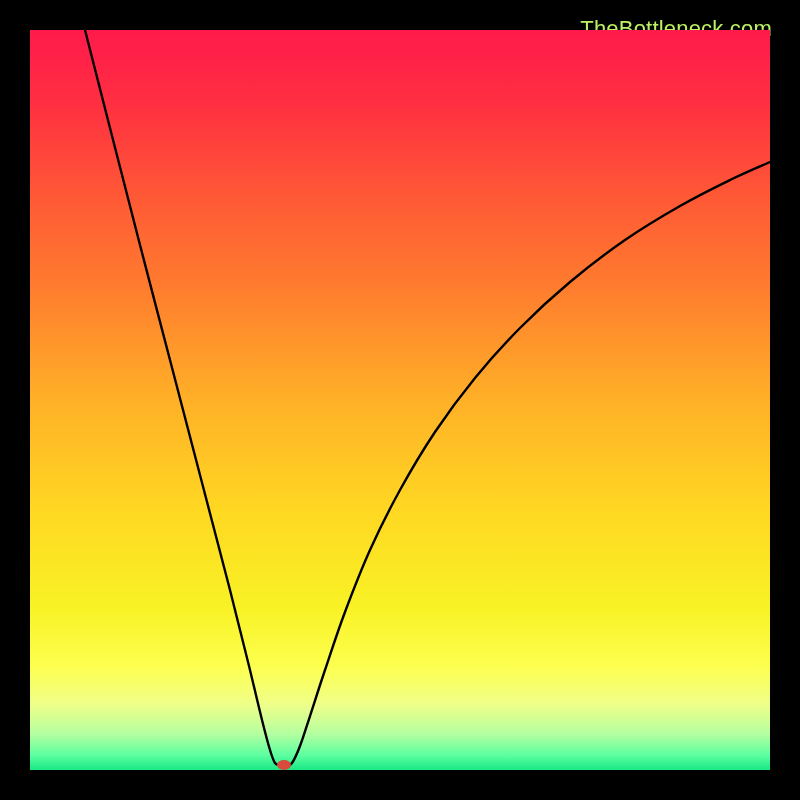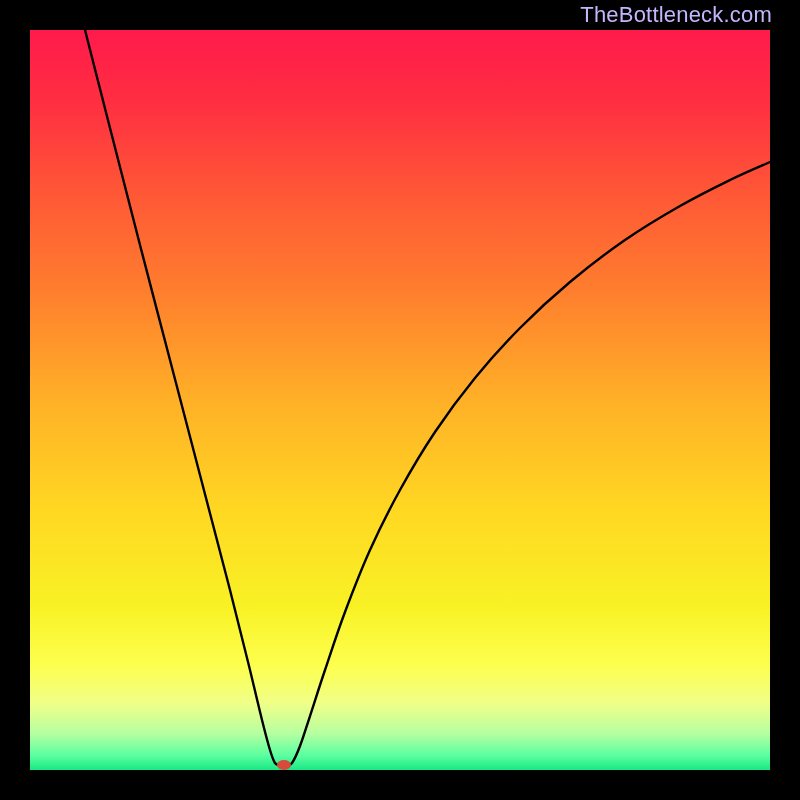--- a/index.html
+++ b/index.html
@@ -13,25 +13,25 @@
   .frame {
     position: absolute;
     left: 30px;
     top: 30px;
     width: 740px;
     height: 740px;
     box-sizing: border-box;
   }
   .watermark {
     position: absolute;
-    top: 2px;
+    top: 16px;
     right: 28px;
     font-family: Arial, Helvetica, sans-serif;
     font-size: 22px;
-    color: #c4b5fd;
+    color: #bef264;
     letter-spacing: 0.2px;
     font-weight: 500;
   }
   svg {
     display: block;
   }
 </style>
 </head>
 <body>
 

